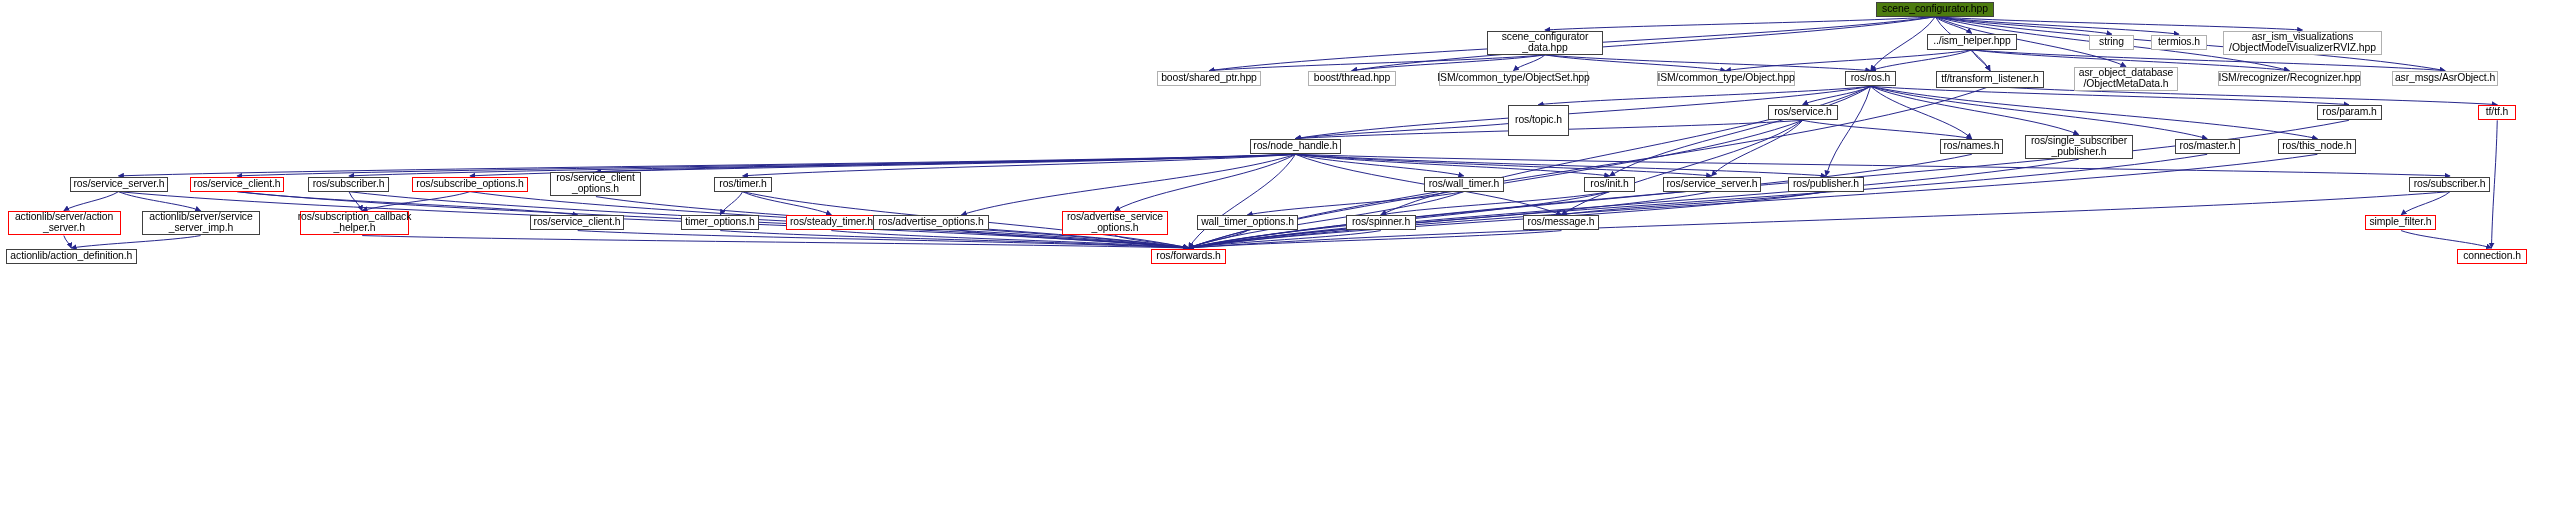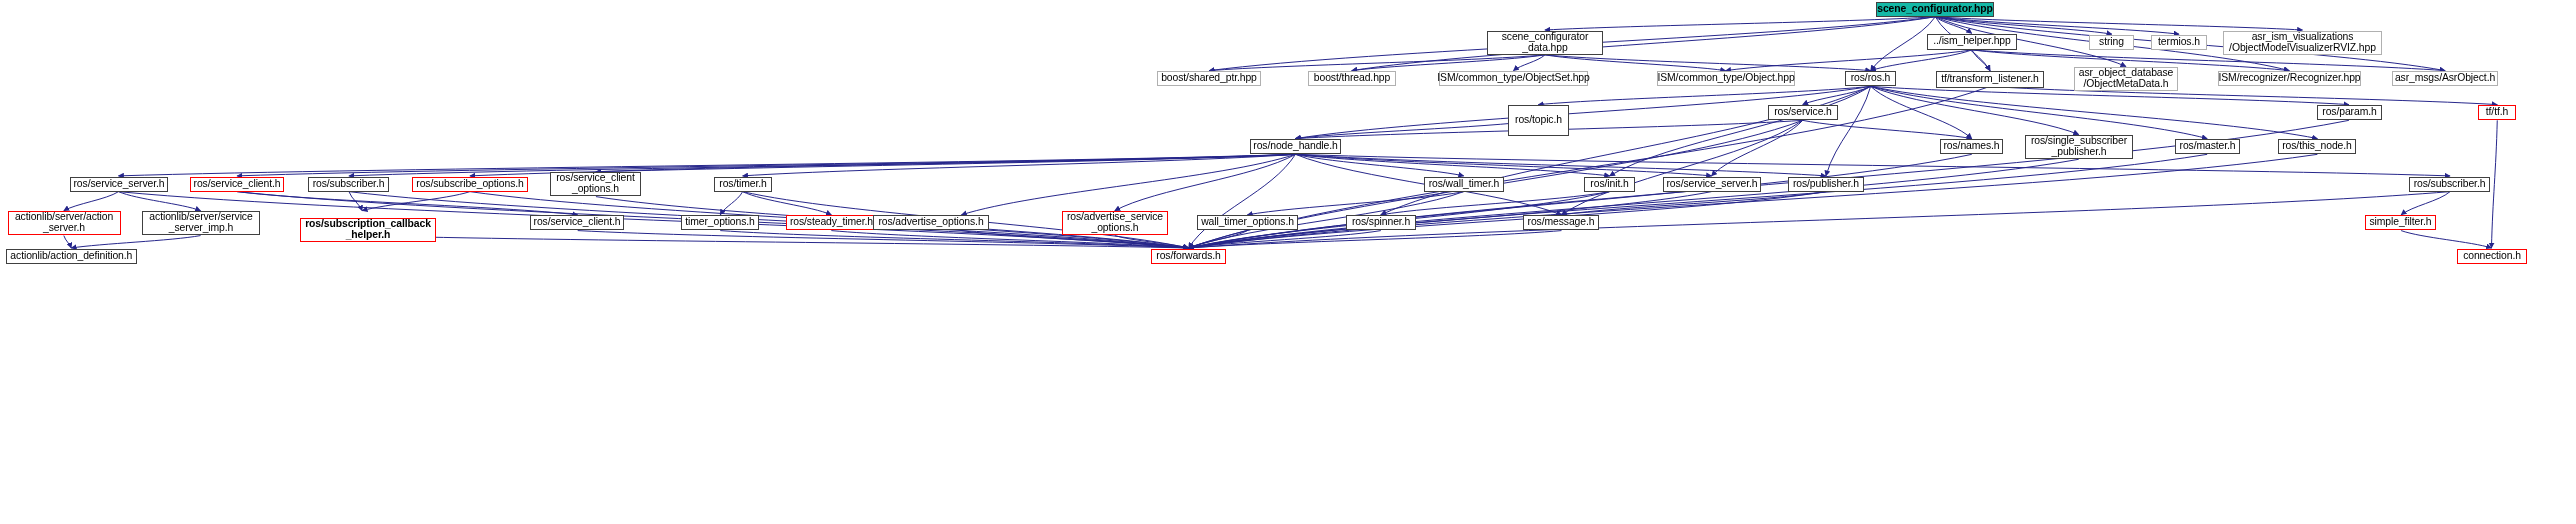--- a/index.html
+++ b/index.html
@@ -17,21 +17,21 @@
     border:0.8px solid #808080;
     color:#000000;
     font-size:10.4px;
     line-height:10.8px;
     letter-spacing:-0.1px;
     white-space:pre-line;
     padding:0 2.5px;
   }
   .node.solid{border:1.2px solid #404040;}
   .node.red{border:1.2px solid #ff0000;}
-  .node.root{background:#14b8a6;border:1.2px solid #404040;font-weight:bold;}
+  .node.root{background:#4d7c0f;border:1.2px solid #404040;}
   .node.gray{border:0.8px solid #b0b0b0;}
 </style>
 </head>
 <body>
 
 <div id="graph">
   <svg id="edges" viewBox="0 0 3108 633">
     <defs>
       <marker id="arrow" viewBox="0 0 10 10" refX="9" refY="5" markerWidth="6" markerHeight="6" orient="auto-start-reverse">
         <path d="M 0 0 L 10 5 L 0 10 z" fill="#25258a"></path>
@@ -174,21 +174,21 @@
       <div class="node solid" style="left: 714px; top: 177px; width: 58px; height: 15px;">ros/timer.h</div>
       <div class="node solid" style="left: 1424px; top: 177px; width: 80px; height: 15px;">ros/wall_timer.h</div>
       <div class="node solid" style="left: 1584px; top: 177px; width: 51px; height: 15px;">ros/init.h</div>
       <div class="node solid" style="left: 1663px; top: 177px; width: 98px; height: 15px;">ros/service_server.h</div>
       <div class="node solid" style="left: 1788px; top: 177px; width: 76px; height: 15px;">ros/publisher.h</div>
       <div class="node solid" style="left: 2409px; top: 177px; width: 81px; height: 15px;">ros/subscriber.h</div>
       <div class="node red" style="left: 7.5px; top: 211px; width: 113px; height: 24px;">actionlib/server/action
 _server.h</div>
       <div class="node solid" style="left: 142px; top: 211px; width: 118px; height: 24px;">actionlib/server/service
 _server_imp.h</div>
-      <div class="node red" style="left: 300px; top: 218px; width: 136px; height: 24px; font-weight: bold;">ros/subscription_callback
+      <div class="node red" style="left: 300px; top: 211px; width: 109px; height: 24px;">ros/subscription_callback
 _helper.h</div>
       <div class="node solid" style="left: 530px; top: 215px; width: 94px; height: 15px;">ros/service_client.h</div>
       <div class="node solid" style="left: 681px; top: 215px; width: 78px; height: 15px;">timer_options.h</div>
       <div class="node red" style="left: 786px; top: 215px; width: 91px; height: 15px;">ros/steady_timer.h</div>
       <div class="node solid" style="left: 873px; top: 215px; width: 116px; height: 15px;">ros/advertise_options.h</div>
       <div class="node red" style="left: 1062px; top: 211px; width: 106px; height: 24px;">ros/advertise_service
 _options.h</div>
       <div class="node solid" style="left: 1197px; top: 215px; width: 101px; height: 15px;">wall_timer_options.h</div>
       <div class="node solid" style="left: 1346px; top: 215px; width: 70px; height: 15px;">ros/spinner.h</div>
       <div class="node solid" style="left: 1523px; top: 215px; width: 76px; height: 15px;">ros/message.h</div>

